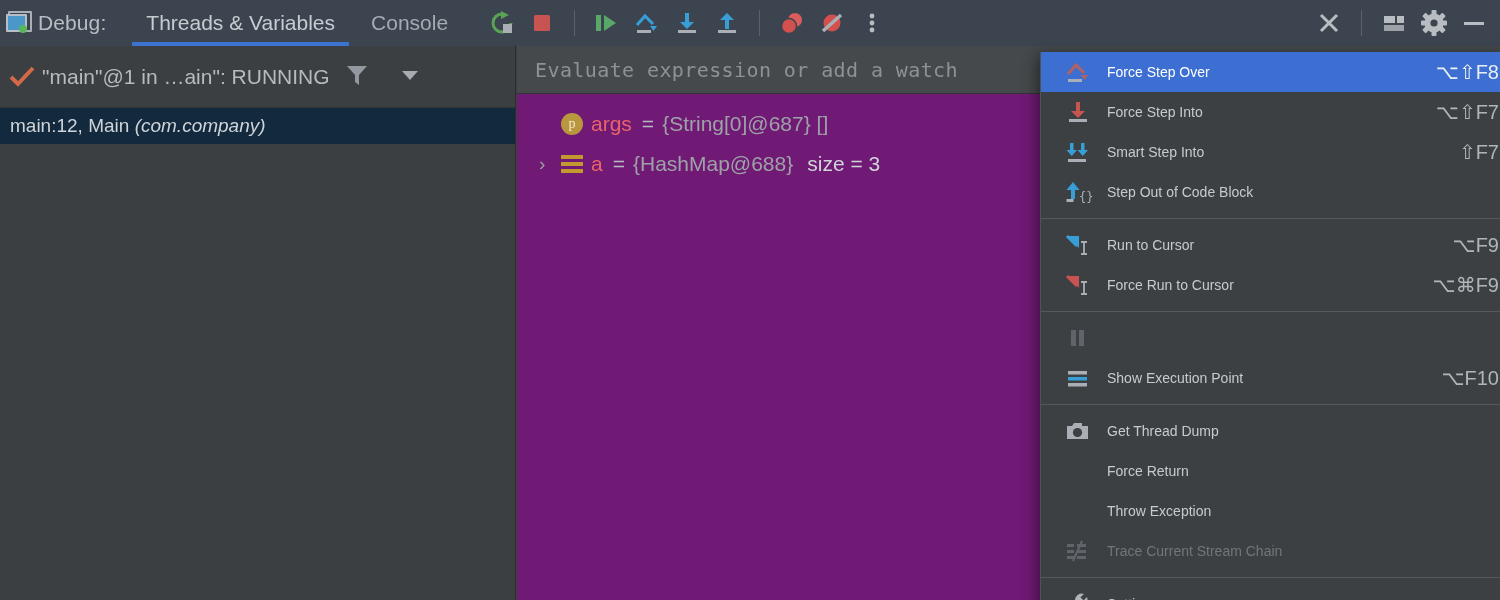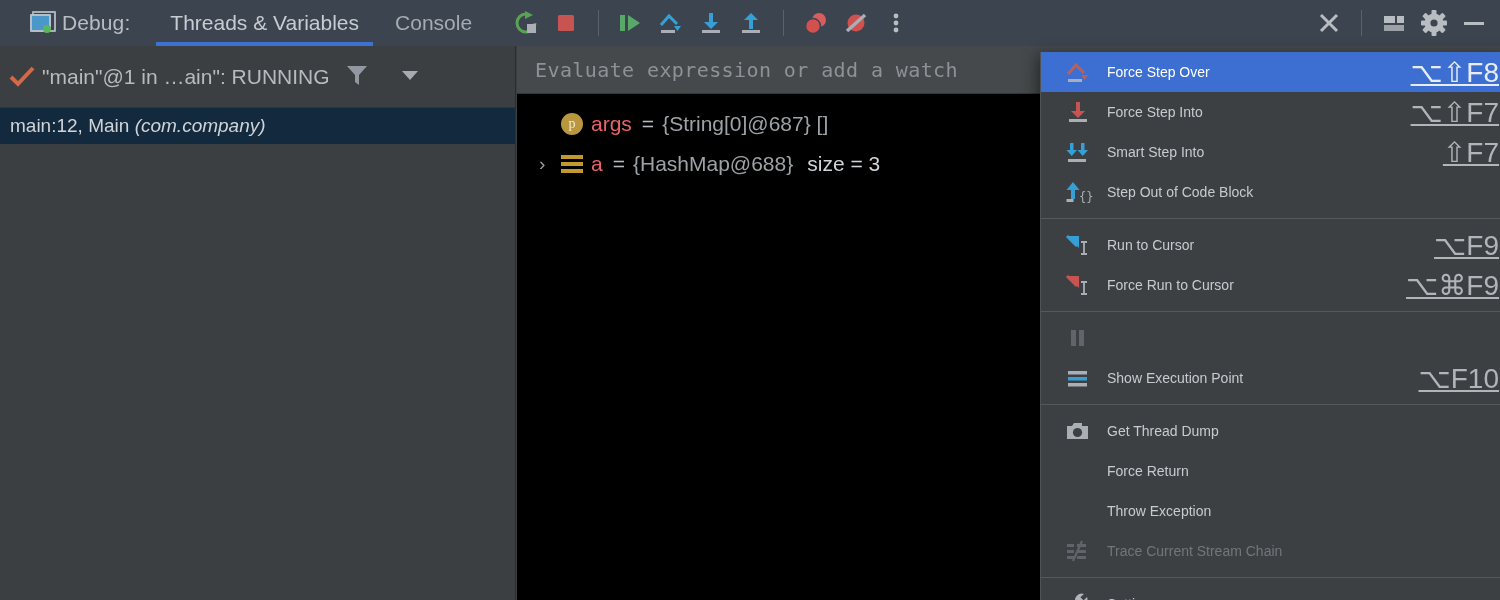--- a/index.html
+++ b/index.html
@@ -28,21 +28,20 @@
     width: 1500px; height: 46px;
     background: #3c4450;
     display: flex;
     align-items: center;
     box-sizing: border-box;
   }
   .topbar-left {
     display: flex;
     align-items: center;
     height: 46px;
-    padding-left: 24px;
   }
   .debug-app-icon {
     width: 26px; height: 26px;
     margin-left: 6px; margin-right: 6px;
     position: relative;
     flex: 0 0 auto;
   }
   .debug-app-icon .outer {
     position: absolute;
     left: 2px; top: 1px;
@@ -154,21 +153,21 @@
     font-size: 19px;
     white-space: nowrap;
   }
   .frame-text .it { font-style: italic; }
 
   
   .right-panel {
     position: absolute;
     left: 517px; top: 46px;
     width: 983px; height: 554px;
-    background: #000000;
+    background: #701a75;
     box-sizing: border-box;
   }
   .eval-bar {
     height: 48px;
     background: #45494b;
     border-bottom: 1px solid #323537;
     display: flex;
     align-items: center;
     padding-left: 18px;
     box-sizing: border-box;
@@ -258,25 +257,24 @@
   .mi-label {
     color: #c6cbcf;
     font-size: 14px;
     white-space: nowrap;
     flex: 1 1 auto;
   }
   .mi.selected .mi-label { color: #ffffff; }
   .mi.disabled .mi-label { color: #72767a; }
   .mi-shortcut {
     color: #b0b5ba;
-    font-size: 28px;
+    font-size: 20px;
     white-space: nowrap;
     flex: 0 0 auto;
     margin-left: 18px;
-    text-decoration: underline;
   }
   .mi.selected .mi-shortcut { color: #e8edf5; }
   .mi-sub {
     flex: 0 0 auto;
     margin-left: 14px;
     color: #b0b5ba;
     font-size: 16px;
   }
   .mi-sep {
     height: 1px;

